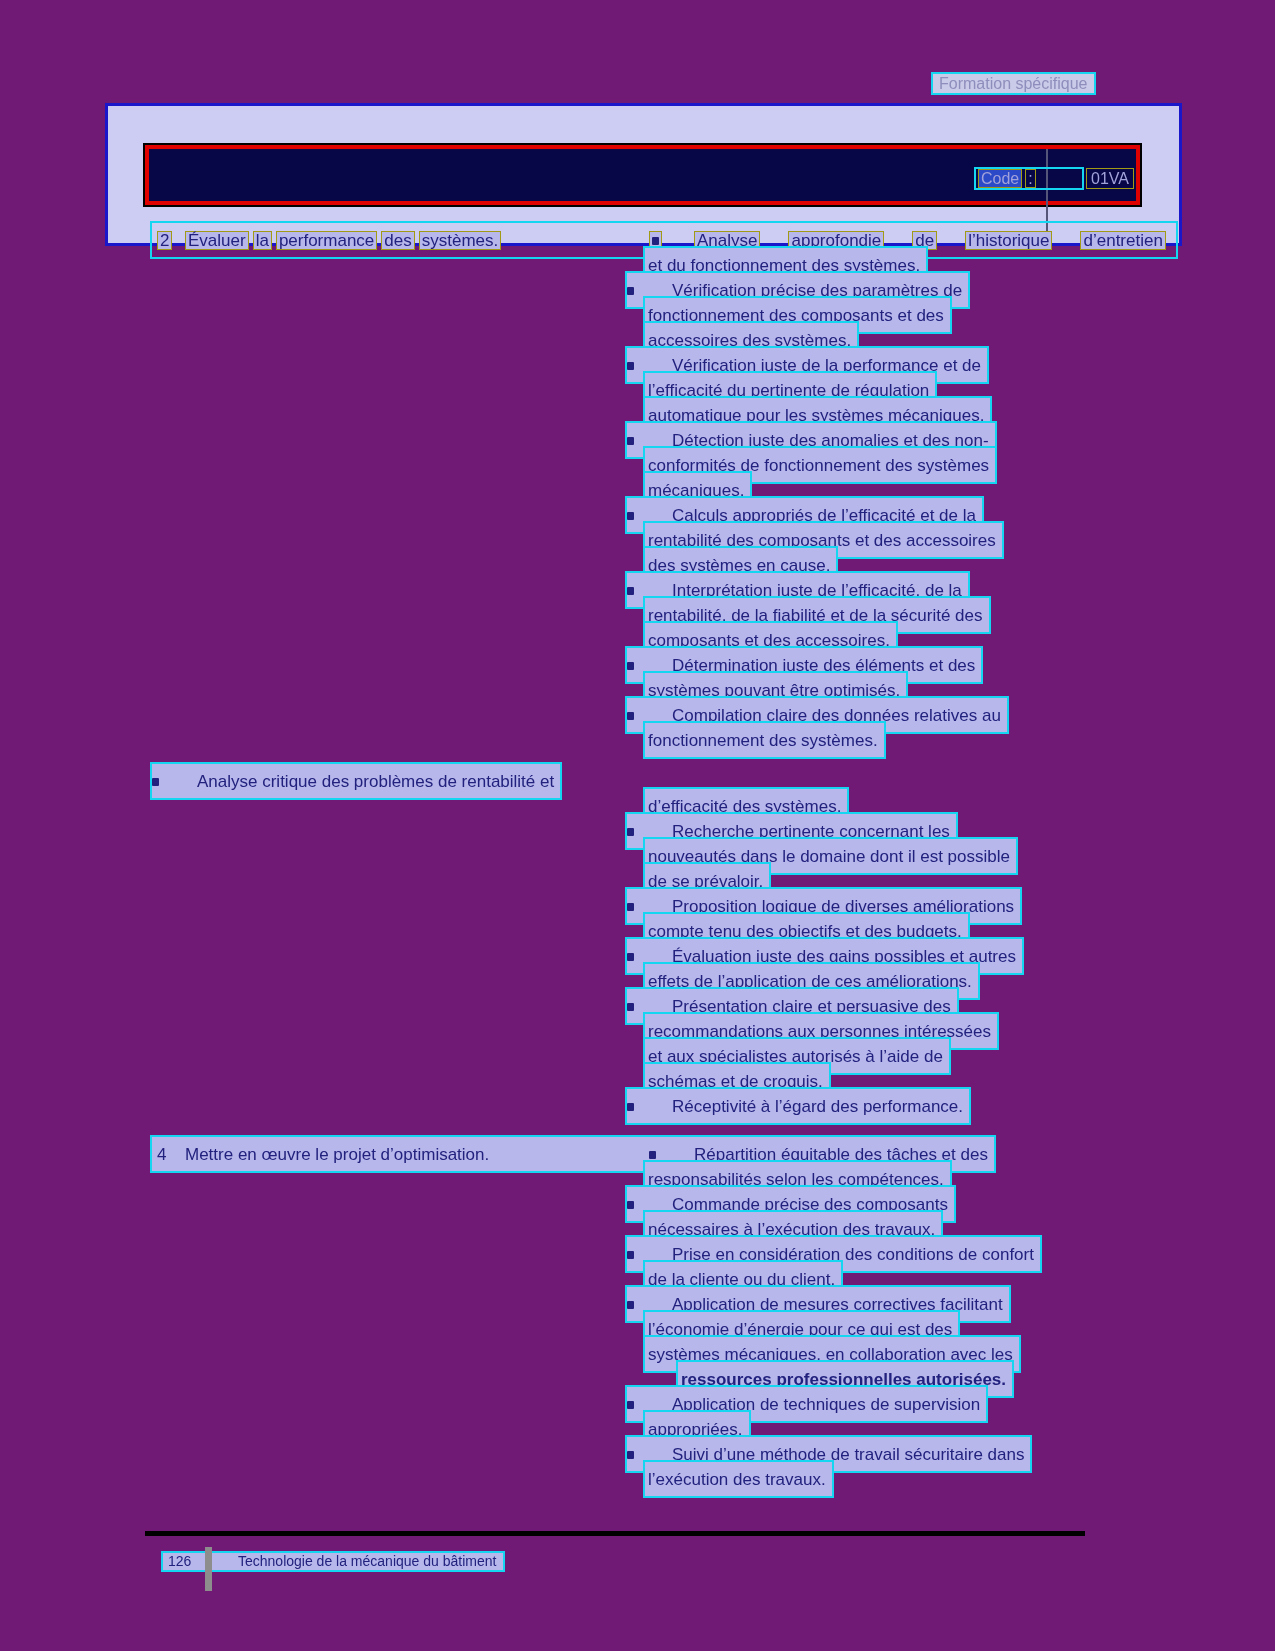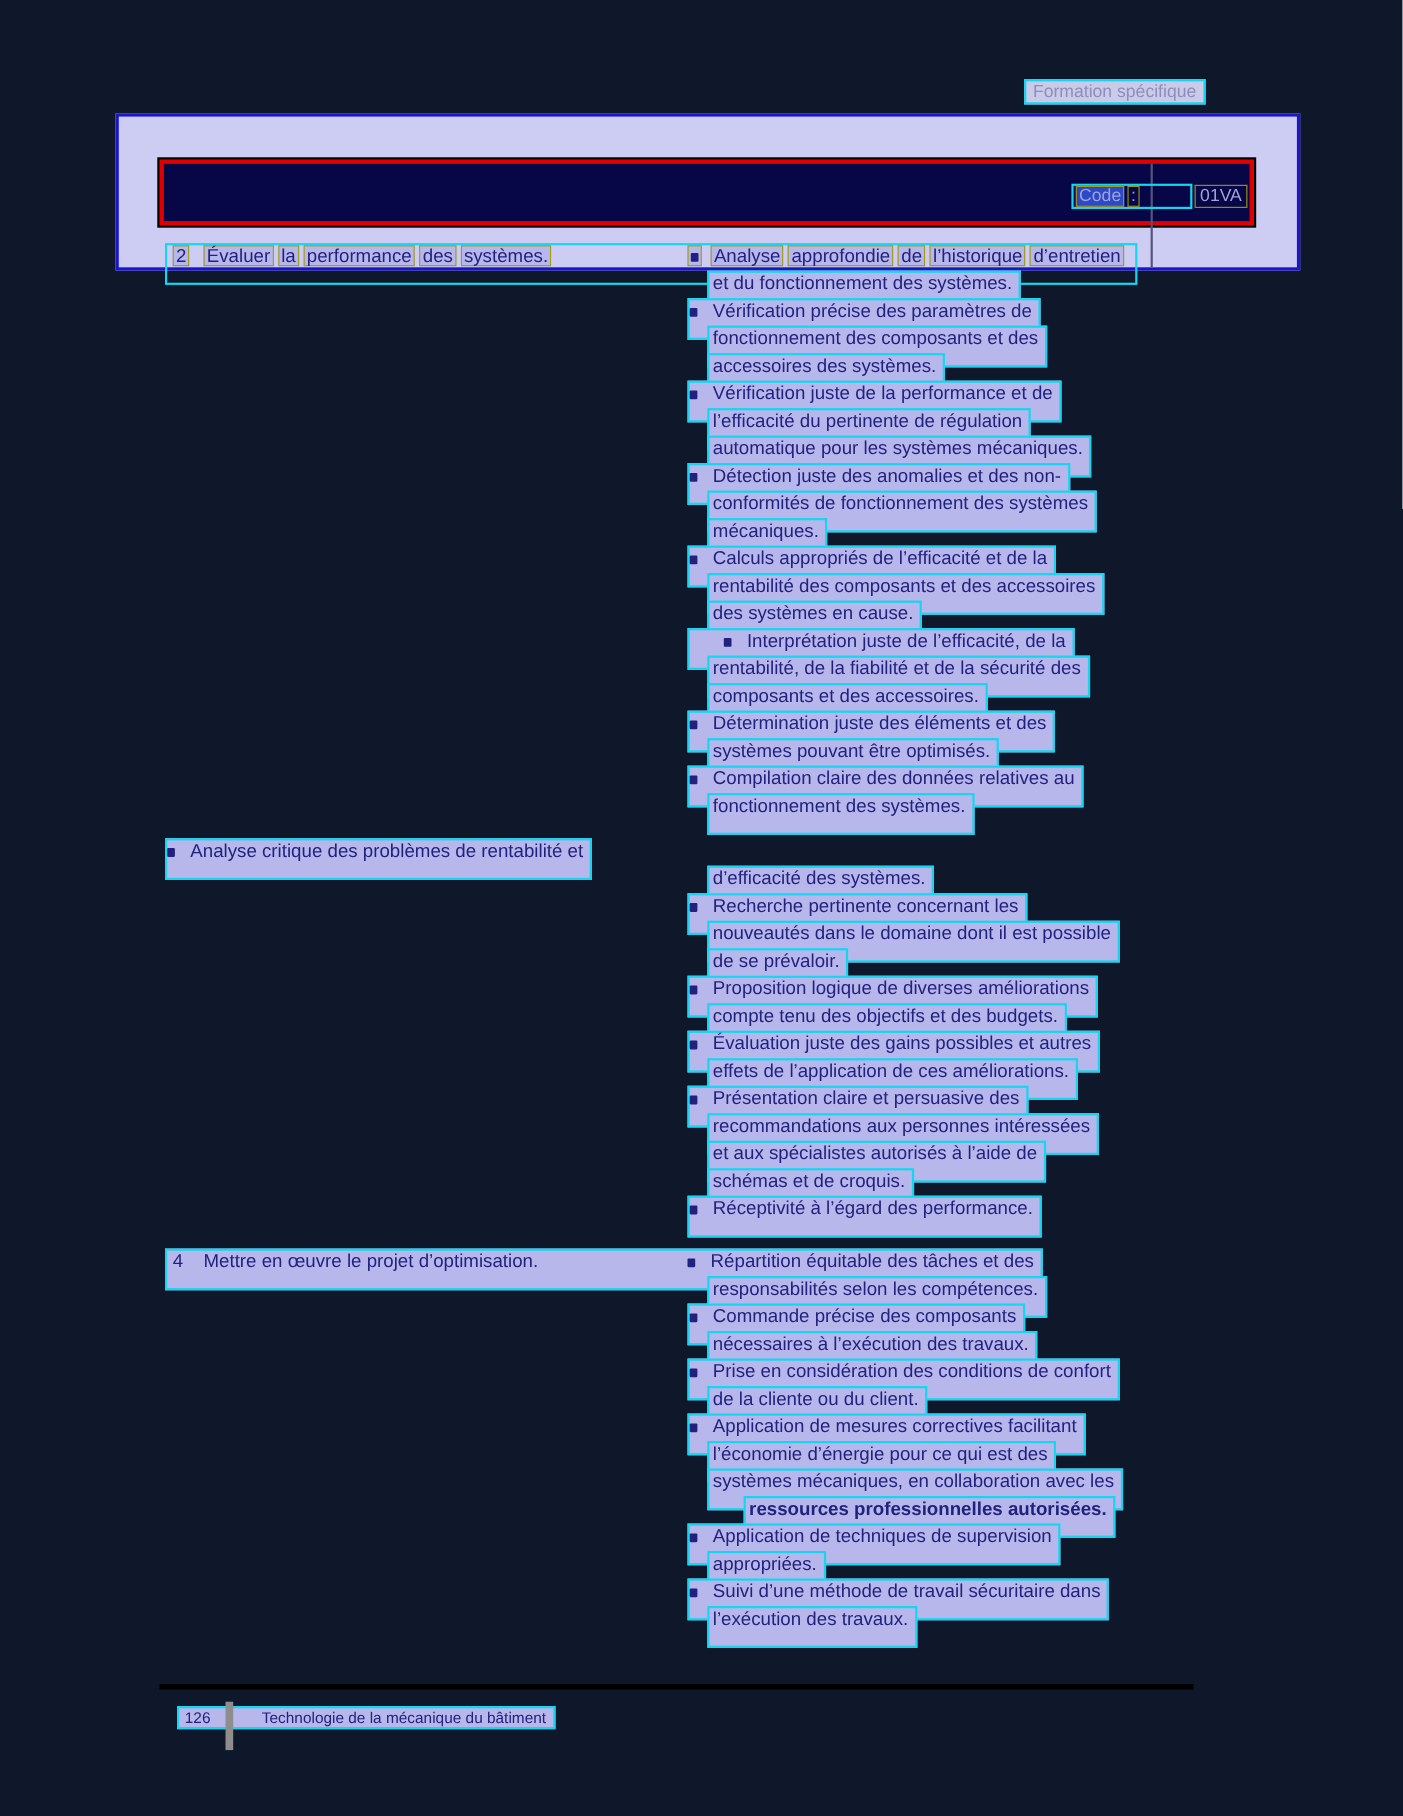--- a/index.html
+++ b/index.html
@@ -1,36 +1,37 @@
 <!DOCTYPE html>
 <html style="--hl-border: #14d6f0; --hl-fill: #b7b7ec; --ink: #22227e; --wordbox: #a09a14; --panel-bg: #cdcdf4; --panel-border: #1a17cb; --banner-bg: #070747; --banner-border: #e10000; --code-ink: #a2a2da; --code-word-bg: #2c49c8; --muted-ink: #8e8ebc; --footer-bar: #8d8d8d; --rule: #000000;"><head>
 <meta charset="utf-8">
 <style>
   * { box-sizing: border-box; margin: 0; padding: 0; }
   html,body { background:#ffffff; }
   .page {
     position: relative;
     width: 1275px; height: 1651px;
-    background: #0f172a;
+    background: #701a75;
     overflow: hidden;
     font-family: "Liberation Sans", sans-serif;
   }
   
   .lstrip {
     position: absolute;
     height: 38px;
     border: 2px solid var(--hl-border);
     background: var(--hl-fill);
     display: flex;
-    align-items: flex-start;
+    align-items: center;
     color: var(--ink);
     font-size: 17px;
     line-height: 19px;
     white-space: nowrap;
     padding-right: 6px;
+    gap: 24px;
   }
   .lstrip.boxed { background: transparent; }
   .w {
     display: inline-block;
     border: 1px solid var(--wordbox);
     background: var(--hl-fill);
     padding: 0 2px;
     margin-right: 4px;
     line-height: 17px;
   }
@@ -164,21 +165,21 @@
       <div class="lstrip" style="top: 496px; left: 625px;">
         <span class="dotw"><span class="dot"></span></span>
         <span>Calculs appropriés de l’efficacité et de la</span>
       </div>
       <div class="lstrip" style="top: 521px; left: 643px; padding-left: 3px;">
         <span>rentabilité des composants et des accessoires</span>
       </div>
       <div class="lstrip" style="top: 546px; left: 643px; padding-left: 3px;">
         <span>des systèmes en cause.</span>
       </div>
-      <div class="lstrip" style="top: 571px; left: 625px; padding-left: 31px;">
+      <div class="lstrip" style="top: 571px; left: 625px;">
         <span class="dotw"><span class="dot"></span></span>
         <span>Interprétation juste de l’efficacité, de la</span>
       </div>
       <div class="lstrip" style="top: 596px; left: 643px; padding-left: 3px;">
         <span>rentabilité, de la fiabilité et de la sécurité des</span>
       </div>
       <div class="lstrip" style="top: 621px; left: 643px; padding-left: 3px;">
         <span>composants et des accessoires.</span>
       </div>
       <div class="lstrip" style="top: 646px; left: 625px;">

